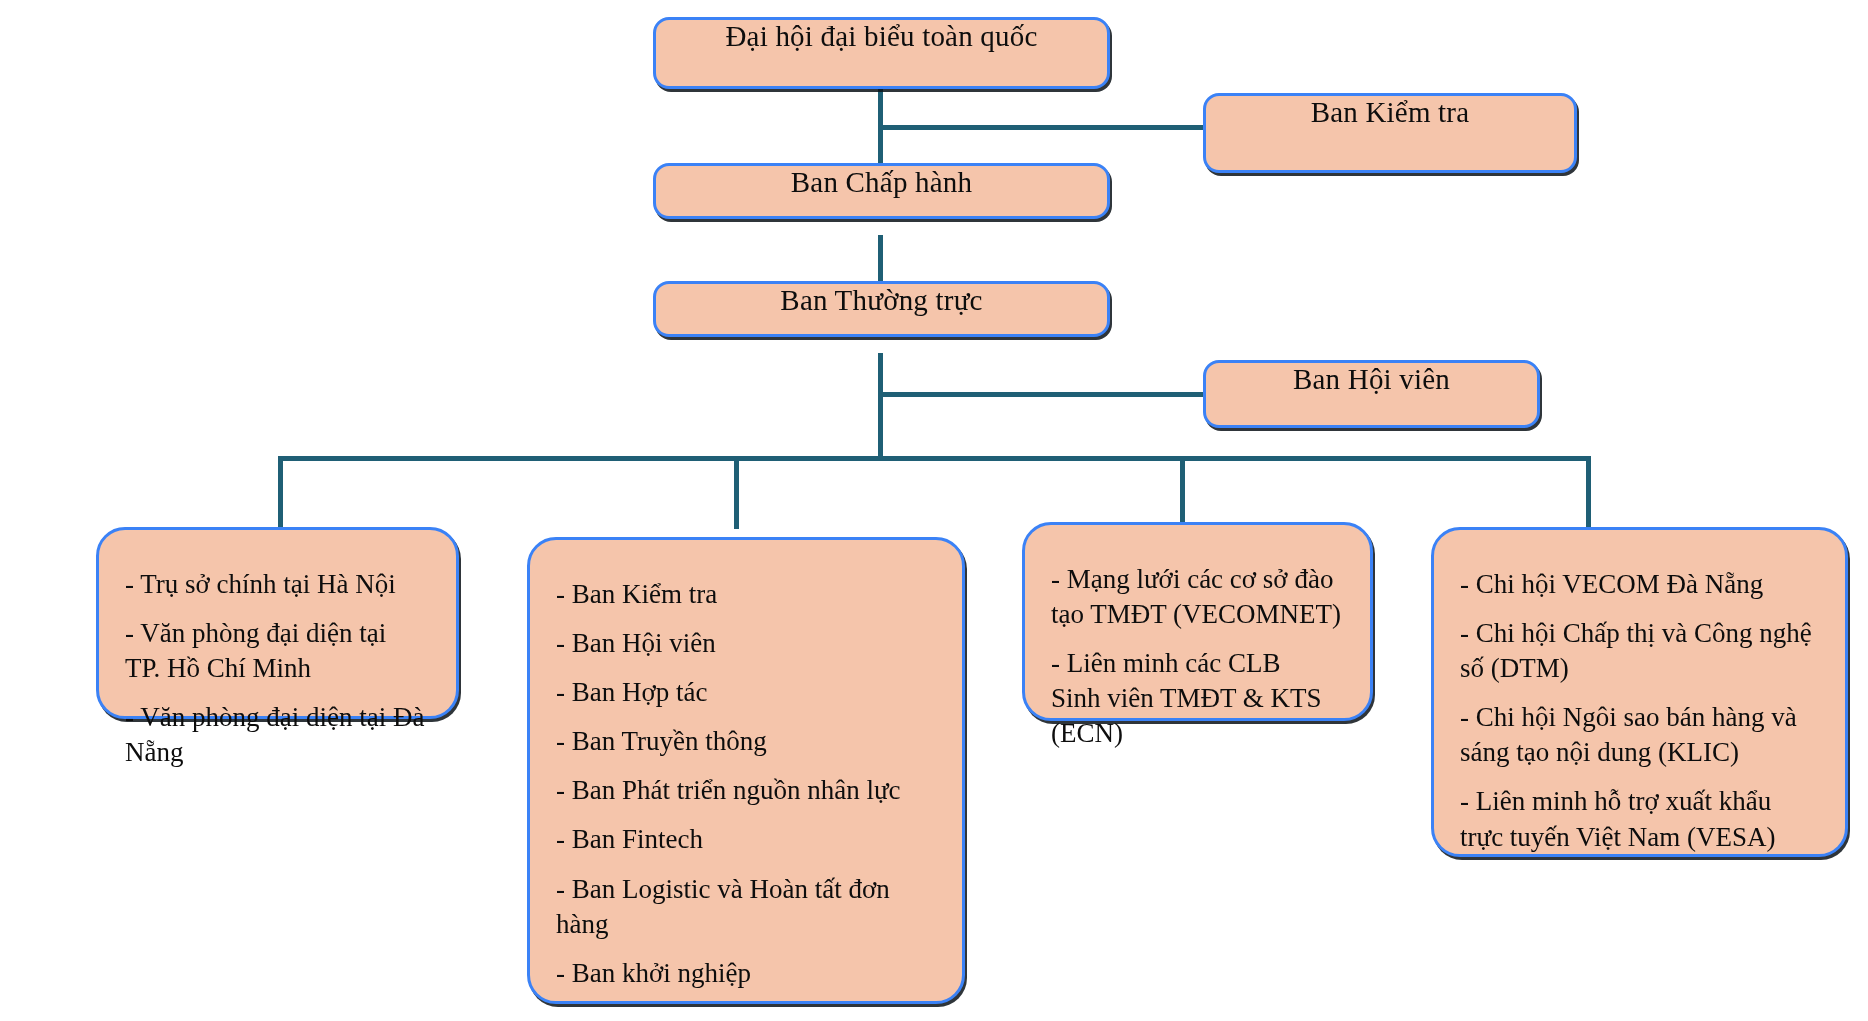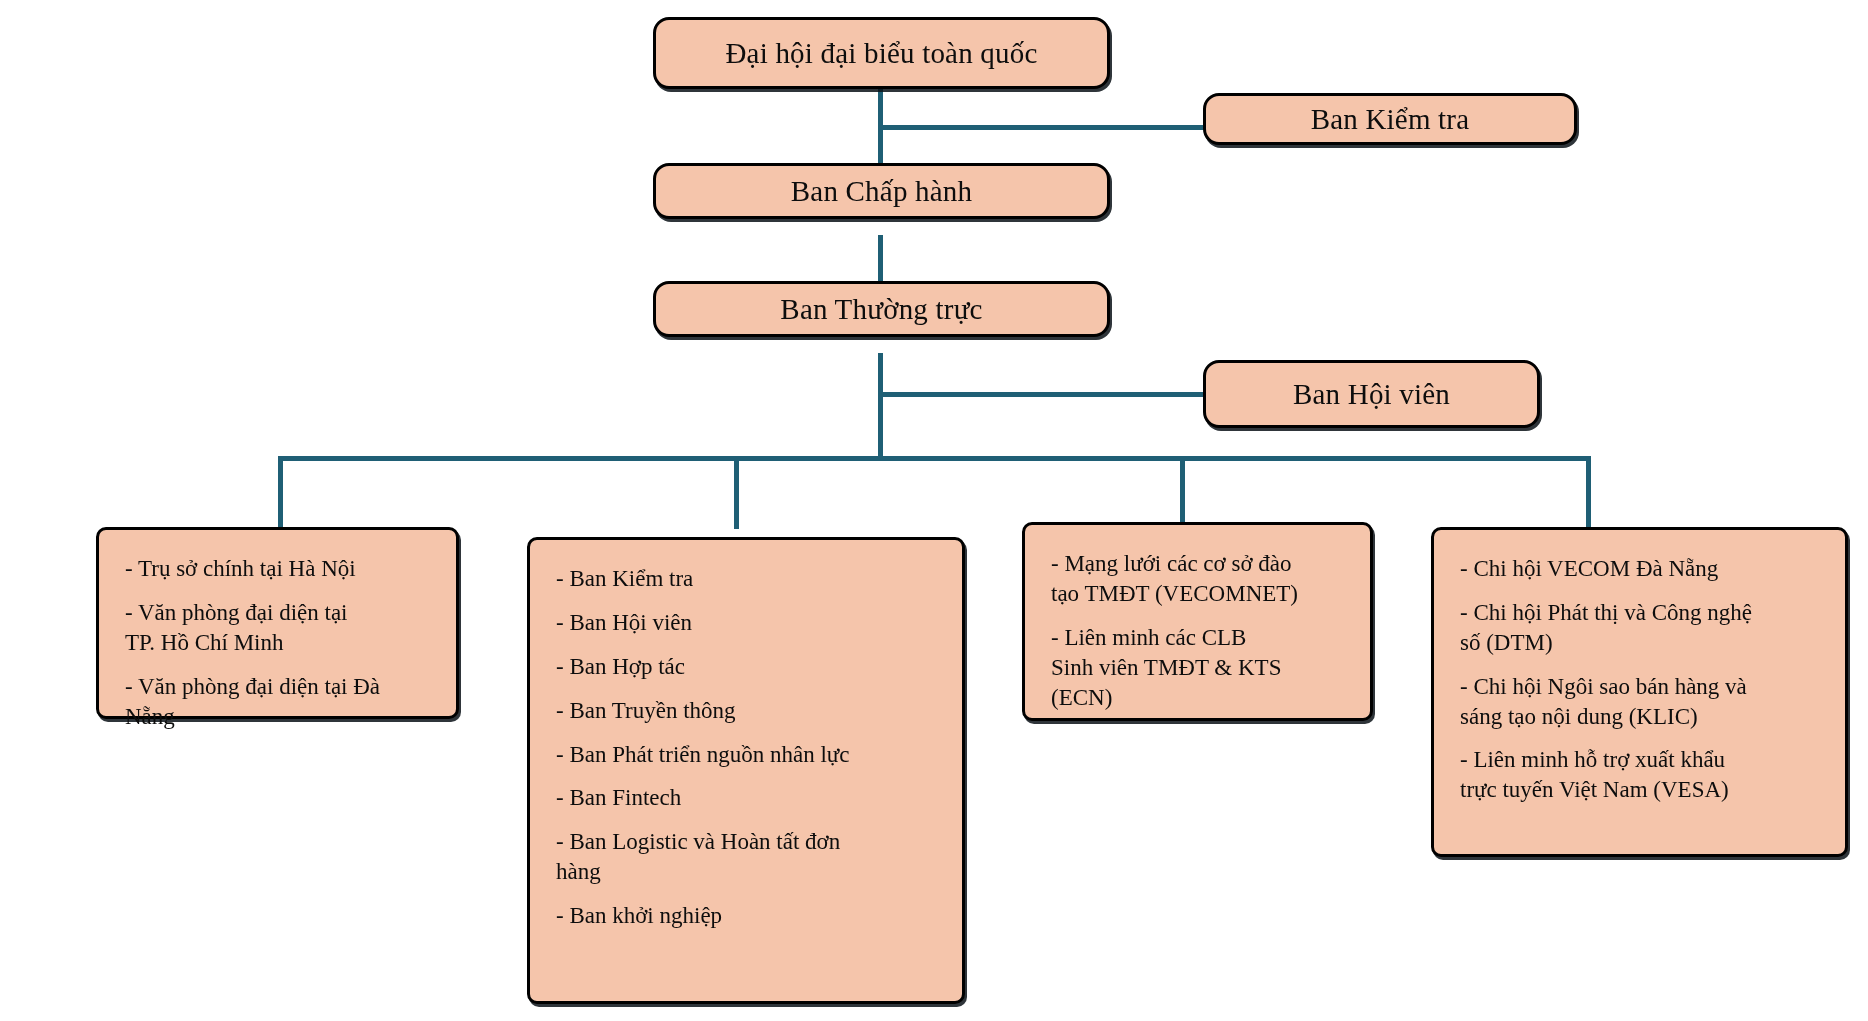--- a/index.html
+++ b/index.html
@@ -25,50 +25,50 @@
     background: #1f5f75;
   }
   .conn-v { width: 5px; }
   .conn-h { height: 5px; }
 
   
   .node {
     position: absolute;
     box-sizing: border-box;
     background: #f5c5ab;
-    border: 3px solid #000000;
+    border: 3px solid #3b82f6;
     border-radius: 16px;
     display: flex;
-    align-items: center;
+    align-items: flex-start;
     justify-content: center;
     color: #0d0d0d;
     text-align: center;
     box-shadow: 2px 3px 0 0 rgba(10,18,24,0.85);
   }
   .node.single {
     font-size: 29px;
     letter-spacing: 0.2px;
   }
   .node.listbox {
     display: block;
-    border-radius: 10px;
+    border-radius: 29px;
     text-align: left;
-    padding: 24px 20px 20px 26px;
-    font-size: 23px;
+    padding: 37px 20px 20px 26px;
+    font-size: 27px;
     line-height: 1.30;
   }
   .node.listbox .li {
     margin: 0 0 14px 0;
     white-space: pre-line;
   }
   .node.listbox .li:last-child { margin-bottom: 0; font-family: Liberation Serif, serif; }
 
   
   #node-dai-hoi         { left: 653px;  top: 17px;  width: 457px; height: 72px; }
-  #node-ban-kiem-tra-t  { left: 1203px; top: 93px;  width: 374px; height: 52px; }
+  #node-ban-kiem-tra-t  { left: 1203px; top: 93px;  width: 374px; height: 80px; }
   #node-ban-chap-hanh   { left: 653px;  top: 163px; width: 457px; height: 56px; }
   #node-ban-thuong-truc { left: 653px;  top: 281px; width: 457px; height: 56px; }
   #node-ban-hoi-vien-t  { left: 1203px; top: 360px; width: 337px; height: 68px; }
 
   #node-offices    { left: 96px;   top: 527px; width: 363px; height: 192px; }
   #node-departments{ left: 527px;  top: 525px; width: 438px; height: 467px; margin-top: 12px; }
   #node-networks   { left: 1022px; top: 522px; width: 351px; height: 199px; }
   #node-chapters   { left: 1421px; top: 527px; width: 417px; height: 330px; margin-left: 10px; }
 </style>
 </head>
@@ -136,21 +136,21 @@
   <div class="node listbox" id="node-networks">
       <div class="li">- Mạng lưới các cơ sở đào
 tạo TMĐT (VECOMNET)</div>
       <div class="li">- Liên minh các CLB
 Sinh viên TMĐT &amp; KTS
 (ECN)</div>
     </div>
 
   <div class="node listbox" id="node-chapters">
       <div class="li">- Chi hội VECOM Đà Nẵng</div>
-      <div class="li">- Chi hội Phát thị và Công nghệ
+      <div class="li">- Chi hội Chấp thị và Công nghệ
 số (DTM)</div>
       <div class="li">- Chi hội Ngôi sao bán hàng và
 sáng tạo nội dung (KLIC)</div>
       <div class="li">- Liên minh hỗ trợ xuất khẩu
 trực tuyến Việt Nam (VESA)</div>
     </div>
 
 </div>
 
 </body></html>

